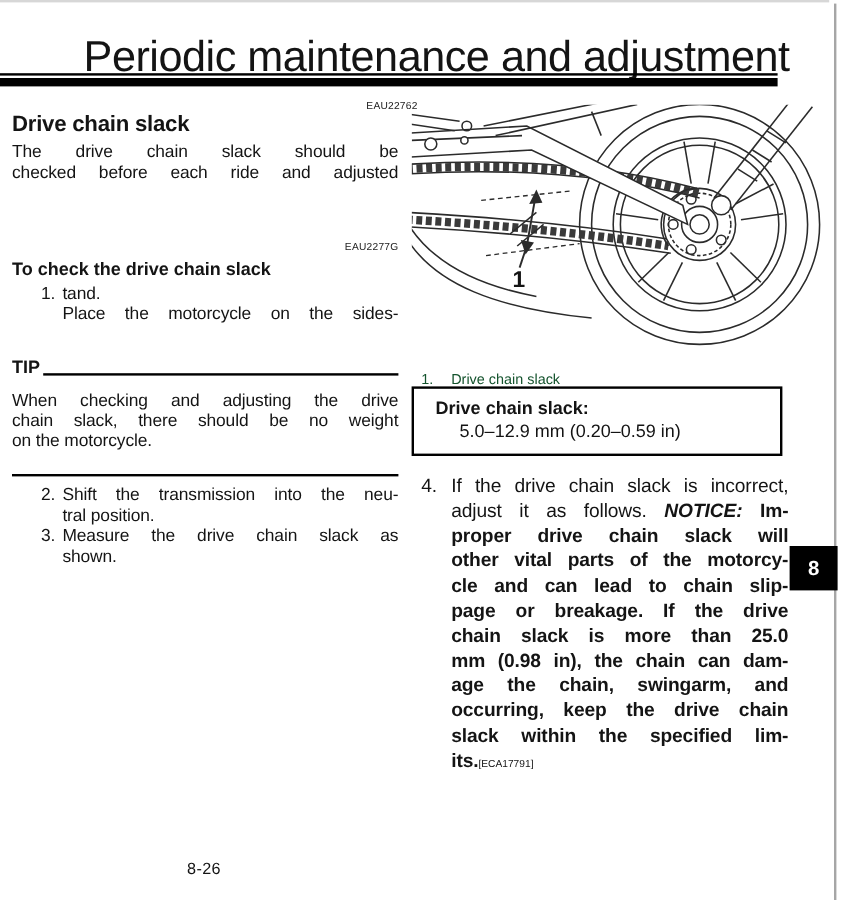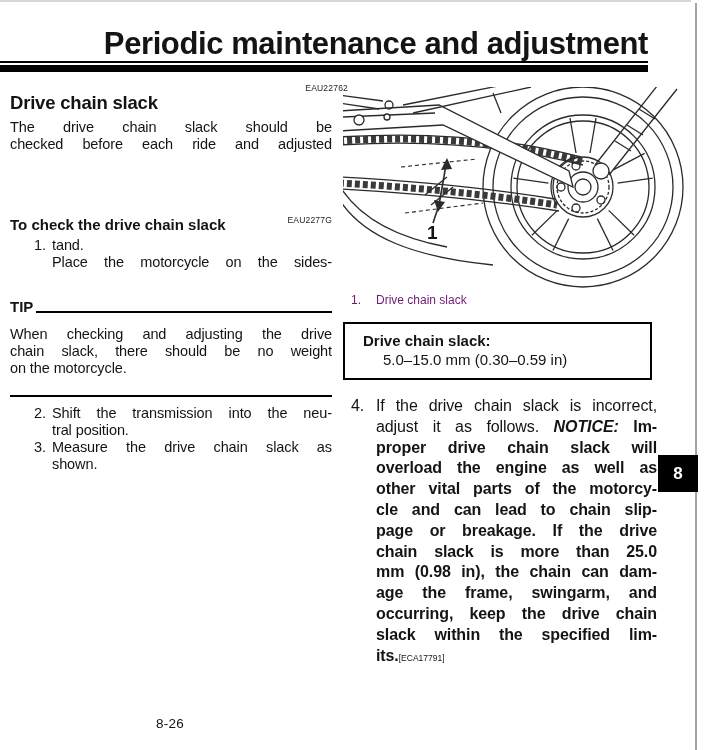--- a/index.html
+++ b/index.html
@@ -11,21 +11,21 @@
   .abs { position:absolute; }
 
   
   .tline { text-align:justify; text-align-last:justify; }
   .tline.tline-last { text-align-last:left; }
   .seg-b { font-weight:700; }
   .seg-bi { font-weight:700; font-style:italic; }
   .seg-code { font-size:8.5px; font-weight:400; letter-spacing:0; }
 
   
-  .page-title { right:59px; top:26px; font-size:31px; font-weight:700; letter-spacing:-0.4px; white-space:nowrap; }
+  .page-title { right:49px; top:26px; font-size:36px; font-weight:400; letter-spacing:-0.4px; white-space:nowrap; }
   .rule-thin  { left:0; top:61px; width:648px; height:2px; background:#000; }
   .rule-thick { left:0; top:65px; width:648px; height:7px; background:#000; }
 
   
   .edge-top   { left:0; top:0; width:691px; height:2px; background:#d7d7d7; }
   .edge-right { left:695px; top:3px; width:2px; height:747px; background:#a6a6a6; }
 
   
   .ref-code { width:322px; text-align:right; font-size:8.5px; color:#1c1c1c; letter-spacing:0.2px; }
   .h1 { left:10px; top:92px; font-size:18.5px; font-weight:700; letter-spacing:-0.2px; }
@@ -37,21 +37,21 @@
   .step-lines { flex:1; min-width:0; }
 
   .tip-head { left:10px; top:299px; width:322px; display:flex; }
   .tip-label { font-size:15px; font-weight:700; line-height:16px; }
   .tip-rule-inline { flex:1; height:2px; background:#000; margin:12px 0 0 3px; }
   .tip-rule { left:10px; top:395px; width:322px; height:2px; background:#000; }
 
   
   .figure-box { left:343px; top:87px; width:354px; height:203px; overflow:hidden; }
   .figure-box svg { display:block; }
-  .caption { left:351px; top:293px; font-size:12px; color:#701a75; }
+  .caption { left:351px; top:309px; font-size:12px; color:#14532d; }
   .caption-num { margin-right:15px; }
 
   .spec-box { left:343px; top:322px; width:309px; border:2px solid #000; padding:7px 8px 9px 18px; font-size:15px; line-height:19px; }
   .spec-title { font-weight:700; }
   .spec-value { padding-left:20px; }
 
   .step4 { left:351px; top:396px; width:306px; font-size:16px; line-height:20.8px; display:flex; letter-spacing:-0.1px; }
   .step4 .step-num { width:19px; padding-right:0; text-align:left; margin-right:6px; }
 
   .chapter-tab { left:658px; top:455px; width:40px; height:37px; background:#000; color:#fff;
@@ -69,21 +69,21 @@
 <div class="abs rule-thin"></div>
 <div class="abs rule-thick"></div>
 
 <div class="abs ref-code" style="left:26px; top:83px;">EAU22762</div>
 <div class="abs h1">Drive chain slack</div>
 <div class="abs body-txt" style="left:10px; top:119px; width:322px;">
     <div class="tline"><span>The drive chain slack should be</span></div>
     <div class="tline"><span>checked before each ride and adjusted</span></div>
   </div>
 
-<div class="abs ref-code" style="left:10px; top:215px;">EAU2277G</div>
+<div class="abs ref-code" style="left:10px; top:200px;">EAU2277G</div>
 <div class="abs h2">To check the drive chain slack</div>
 
 <div class="abs step body-txt" style="left:10px; top:237px; width:322px;">
   <div class="step-num">1.</div>
   <div class="step-lines">
       <div class="tline tline-last"><span>tand.</span></div>
       <div class="tline"><span>Place the motorcycle on the sides-</span></div>
     </div>
 </div>
 
@@ -210,36 +210,35 @@
     </g>
   </svg>
 </div>
 
 <div class="abs caption">
   <span class="caption-num">1.</span><span>Drive chain slack</span>
 </div>
 
 <div class="abs spec-box">
   <div class="spec-title">Drive chain slack:</div>
-  <div class="spec-value">5.0–15.0 mm (0.30–0.59 in)</div>
+  <div class="spec-value">5.0–12.9 mm (0.20–0.59 in)</div>
 </div>
 
 <div class="abs step4">
   <div class="step-num">4.</div>
   <div class="step-lines">
       <div class="tline"><span>If the drive chain slack is incorrect,</span></div>
       <div class="tline"><span>adjust it as follows. </span><span class="seg-bi">NOTICE:</span><span class="seg-b"> Im-</span></div>
       <div class="tline"><span class="seg-b">proper drive chain slack will</span></div>
-      <div class="tline"><span class="seg-b">overload the engine as well as</span></div>
       <div class="tline"><span class="seg-b">other vital parts of the motorcy-</span></div>
       <div class="tline"><span class="seg-b">cle and can lead to chain slip-</span></div>
       <div class="tline"><span class="seg-b">page or breakage. If the drive</span></div>
       <div class="tline"><span class="seg-b">chain slack is more than 25.0</span></div>
       <div class="tline"><span class="seg-b">mm (0.98 in), the chain can dam-</span></div>
-      <div class="tline"><span class="seg-b">age the frame, swingarm, and</span></div>
+      <div class="tline"><span class="seg-b">age the chain, swingarm, and</span></div>
       <div class="tline"><span class="seg-b">occurring, keep the drive chain</span></div>
       <div class="tline"><span class="seg-b">slack within the specified lim-</span></div>
       <div class="tline tline-last"><span class="seg-b">its.</span><span class="seg-code">[ECA17791]</span></div>
     </div>
 </div>
 
 <div class="abs chapter-tab">8</div>
 <div class="abs footer-page-num">8-26</div>
 
 </body></html>

